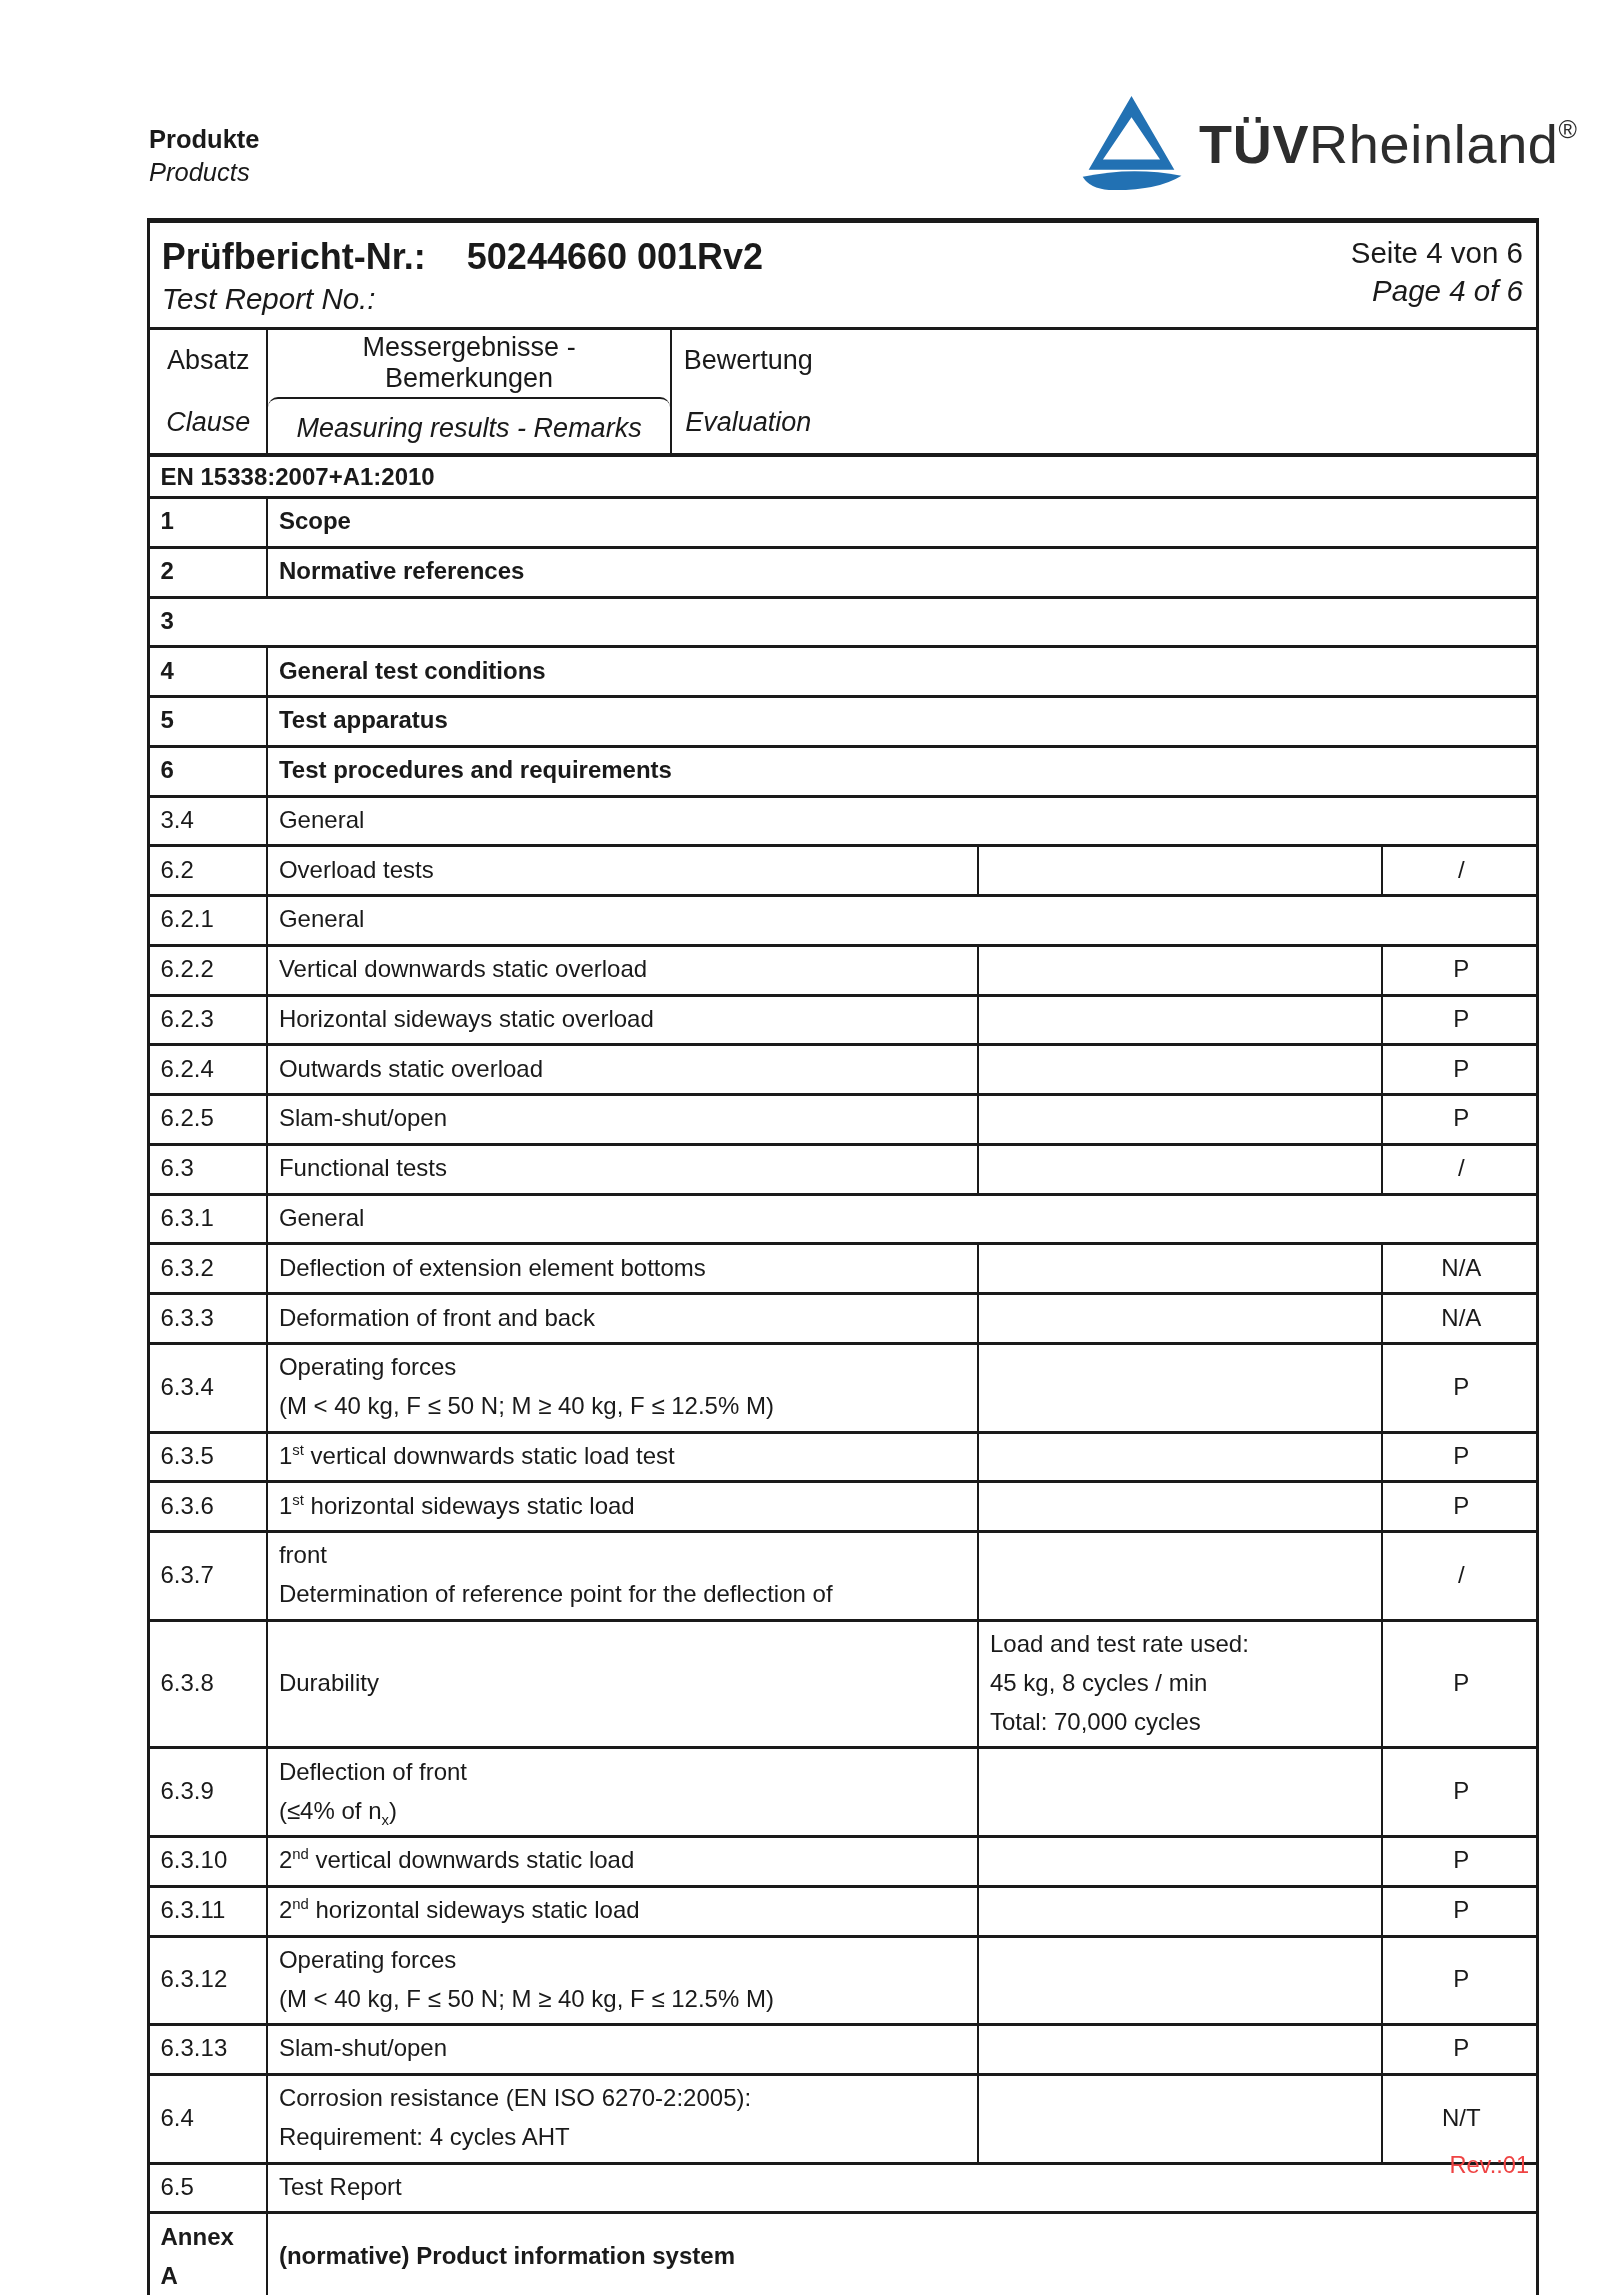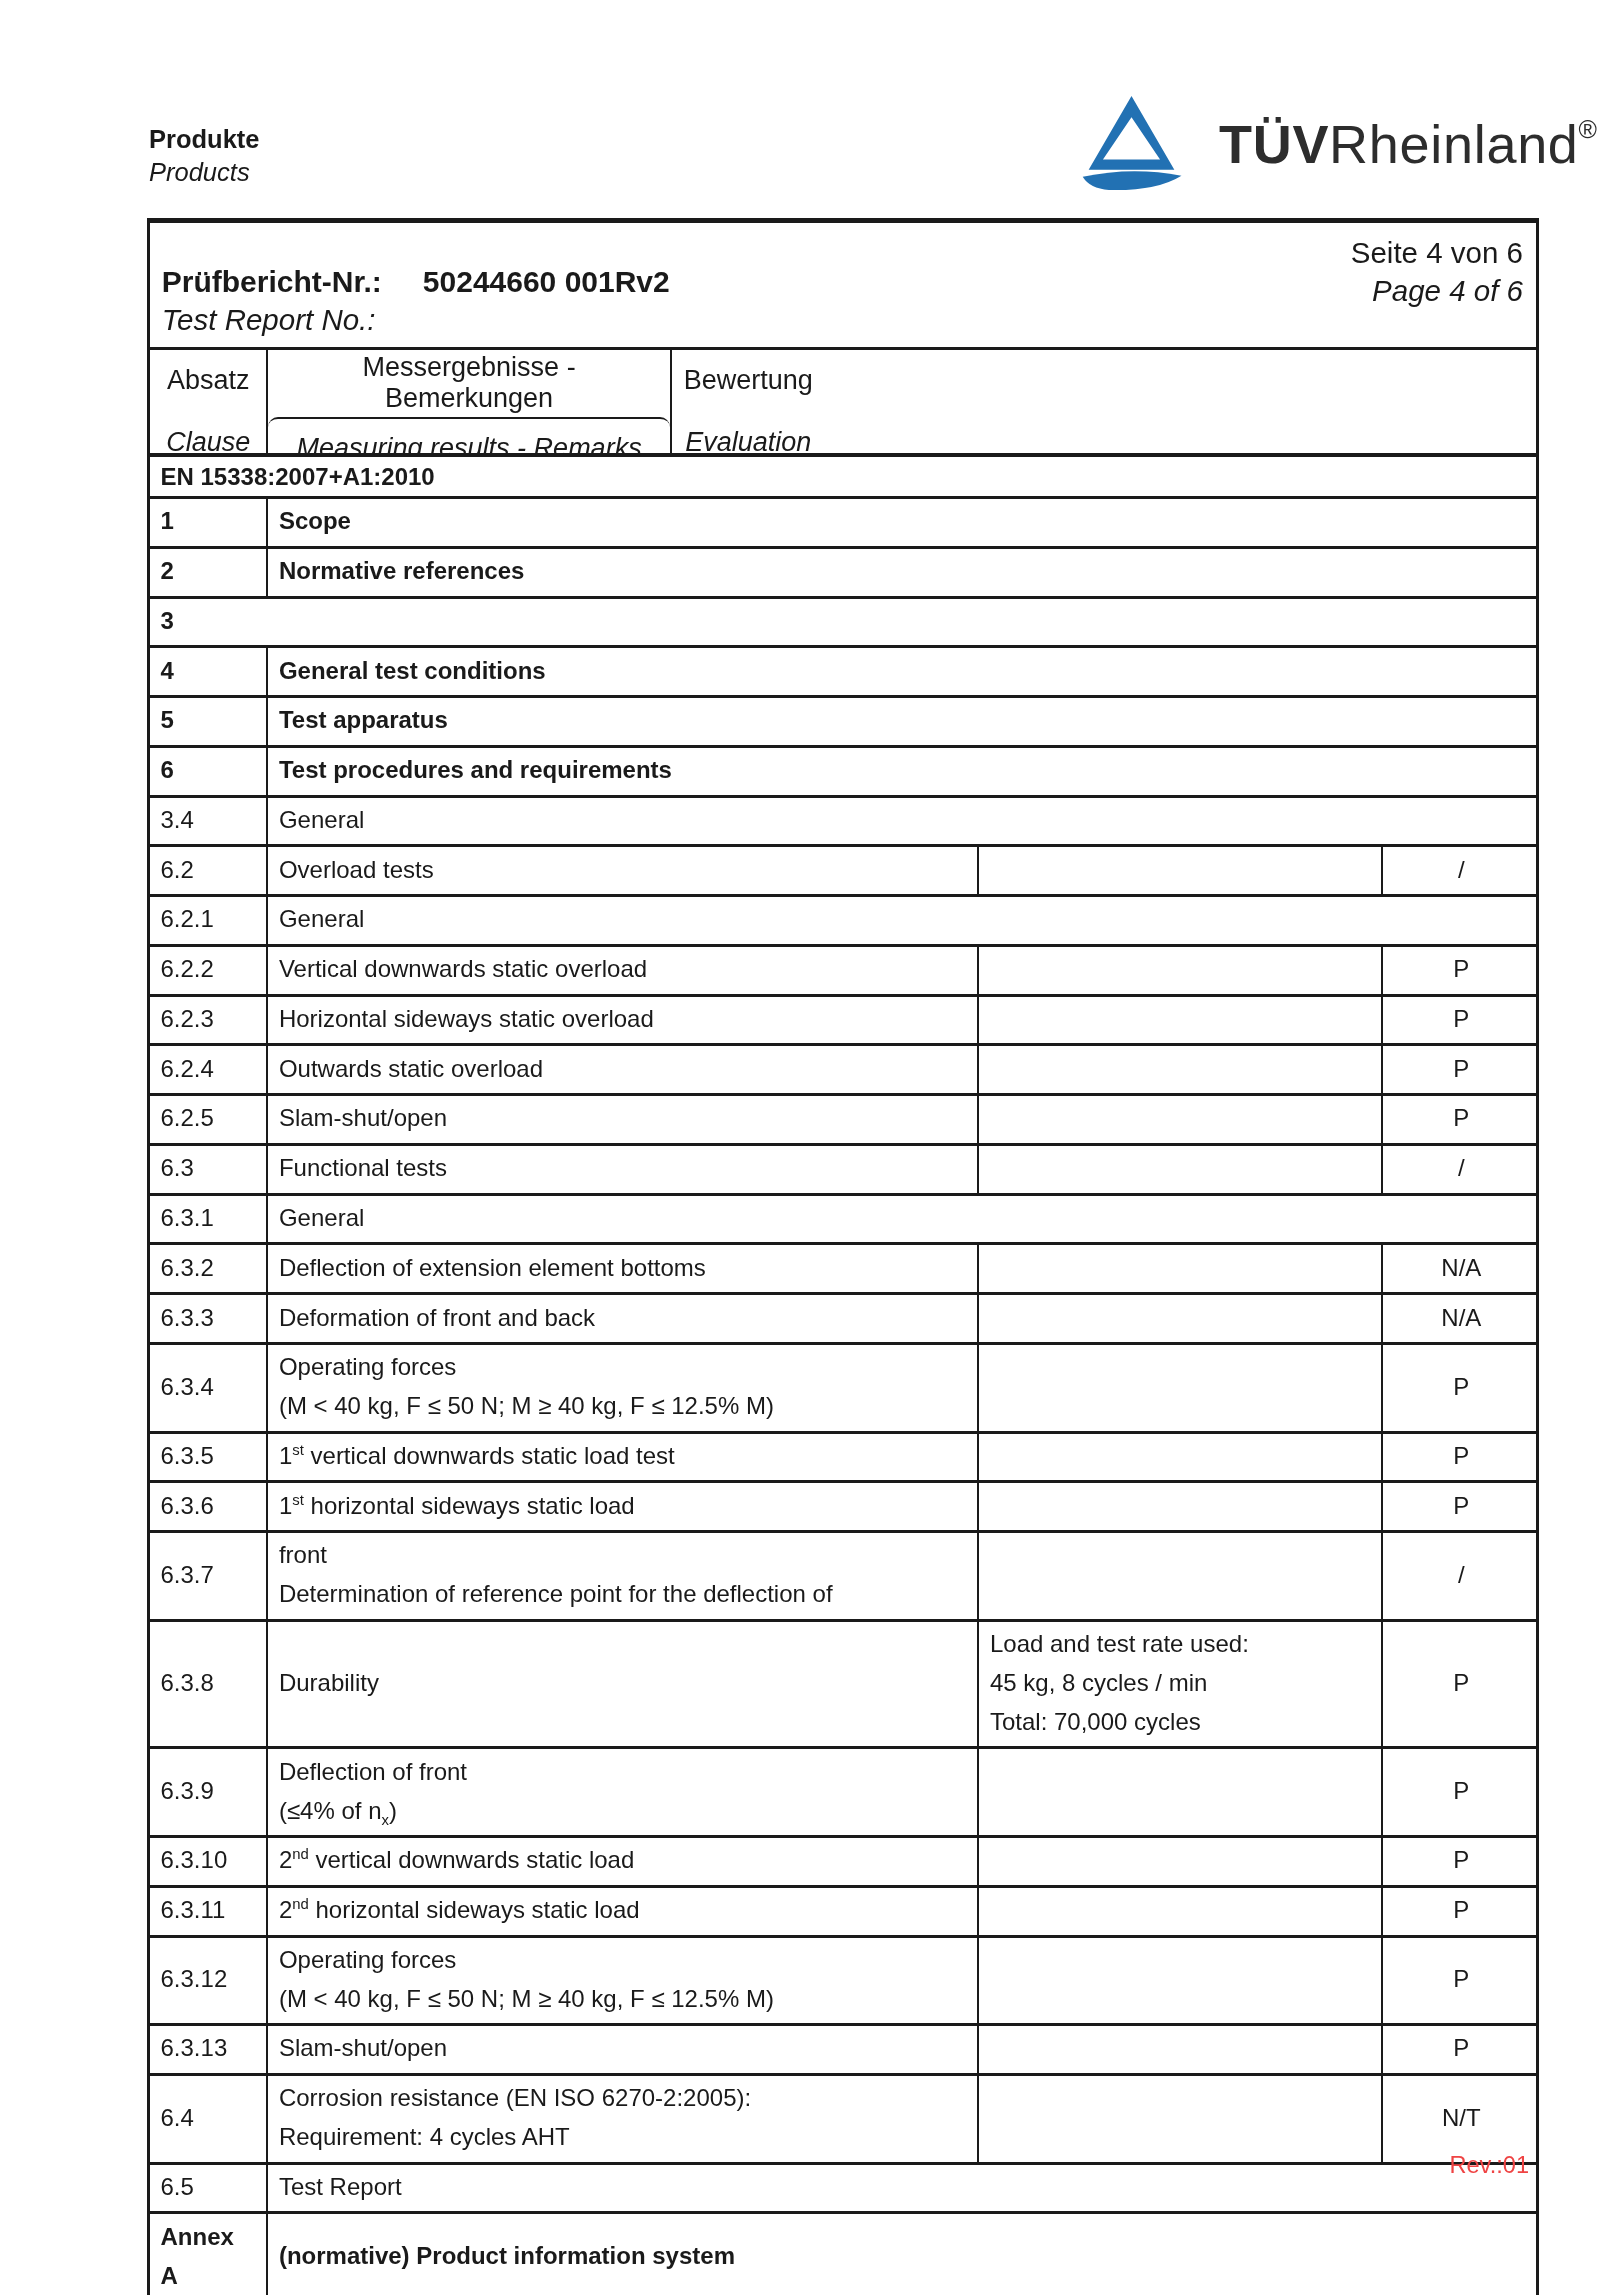--- a/index.html
+++ b/index.html
@@ -11,33 +11,33 @@
   * { box-sizing:border-box; }
 
   
   .corner { position:absolute; left:149px; top:123px; line-height:1.28; }
   .corner .de { font-weight:bold; font-size:25.5px; }
   .corner .en { font-style:italic; font-size:25.5px; }
 
   
   .logo { position:absolute; left:1072px; top:90px; display:flex; align-items:center; }
   .logo svg { width:119px; height:107px; display:block; }
-  .logo .brand { font-size:54px; color:#2d2d2d; margin-left:28px; letter-spacing:0.7px; white-space:nowrap; }
+  .logo .brand { font-size:54px; color:#2d2d2d; margin-left:8px; letter-spacing:0.7px; white-space:nowrap; }
   .logo .brand b { font-weight:bold; }
   .logo .reg { font-size:25px; vertical-align:25px; color:#2d2d2d; }
 
   
   .title-block {
     position:absolute; left:147px; top:218px; width:1392px;
     border:3.3px solid #1a1a1a; border-top-width:5.9px; border-bottom-width:5.9px;
     background:#fff;
   }
   .title-row { display:flex; justify-content:space-between; align-items:flex-start;
     padding:10.5px 13px 7.9px 11.8px; min-height:85px; }
-  .report-line { font-size:30px; font-weight:bold; line-height:1.3;margin-top:28px; }
+  .report-line { font-size:36px; font-weight:bold; line-height:1.3; }
   .report-line .num { margin-left:41px; }
   .report-sub { font-size:29.5px; font-style:italic; line-height:1.3; }
   .pageinfo { text-align:right; line-height:1.3; }
   .pageinfo .de { font-size:29.5px; }
   .pageinfo .en { font-size:29.5px; font-style:italic; }
 
   .header-grid { display:flex; border-top:3.3px solid #1a1a1a; }
   .hcol { display:flex; flex-direction:column; }
   .hcol.c1 { width:8.4%; }
   .hcol.c2 { width:51.3%; border-left:2.6px solid #1a1a1a; }

